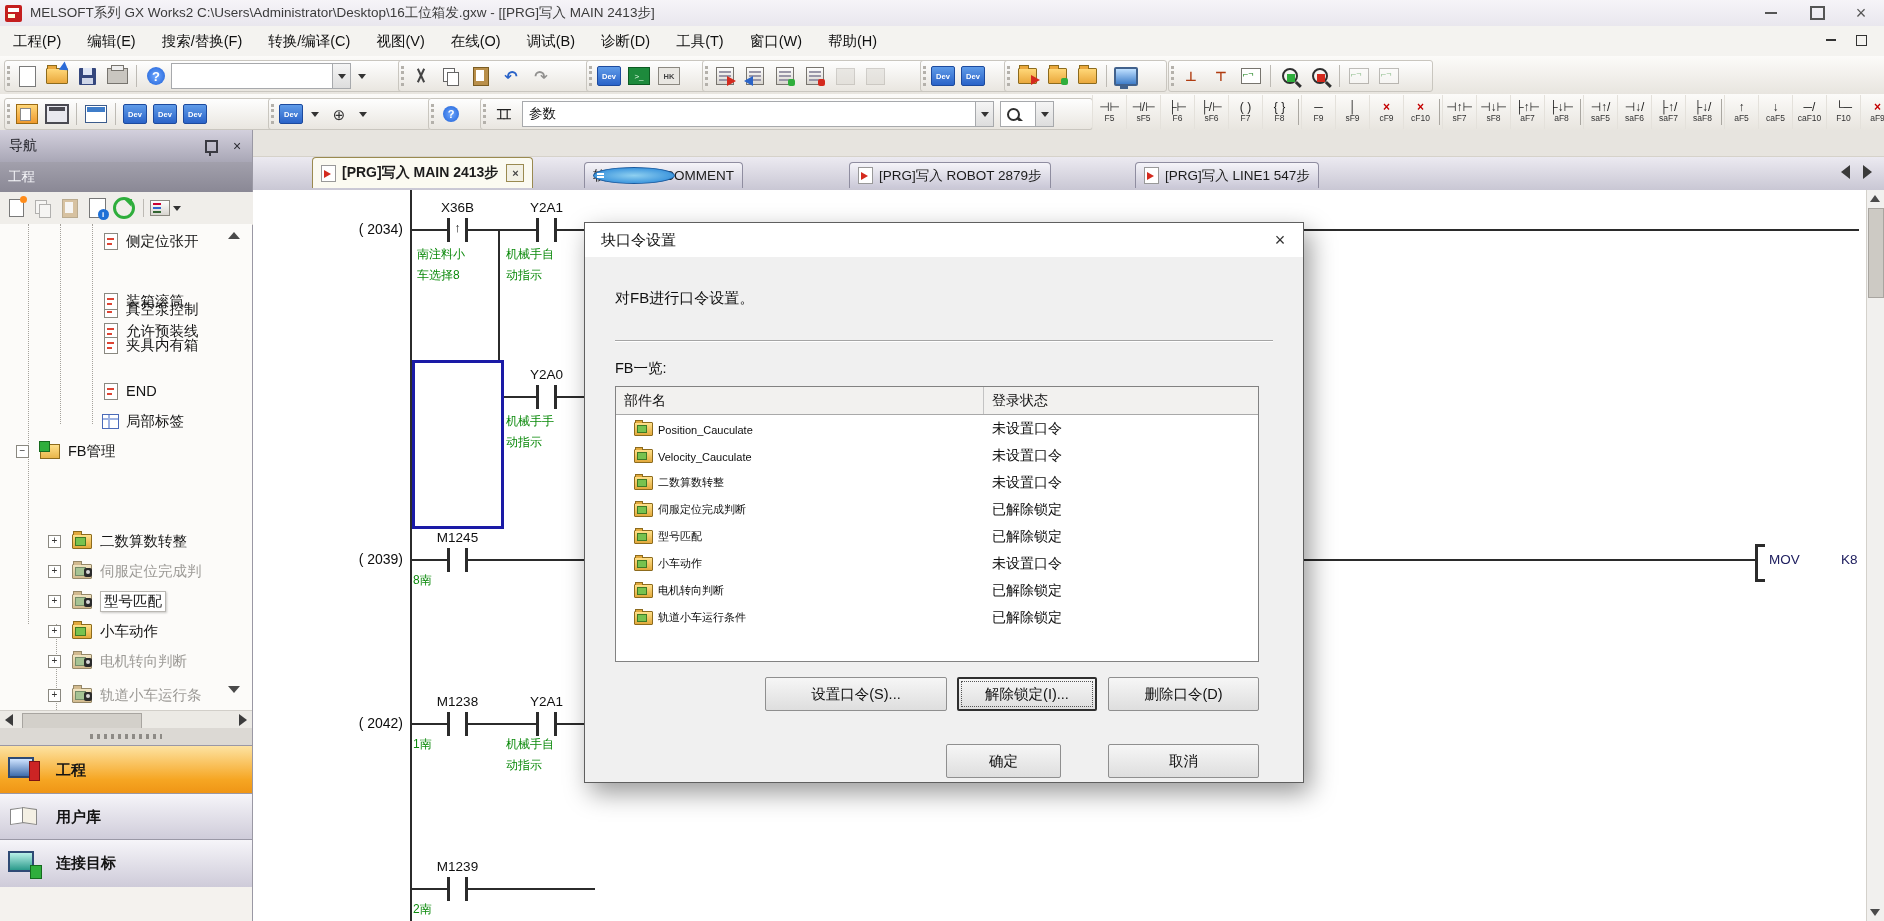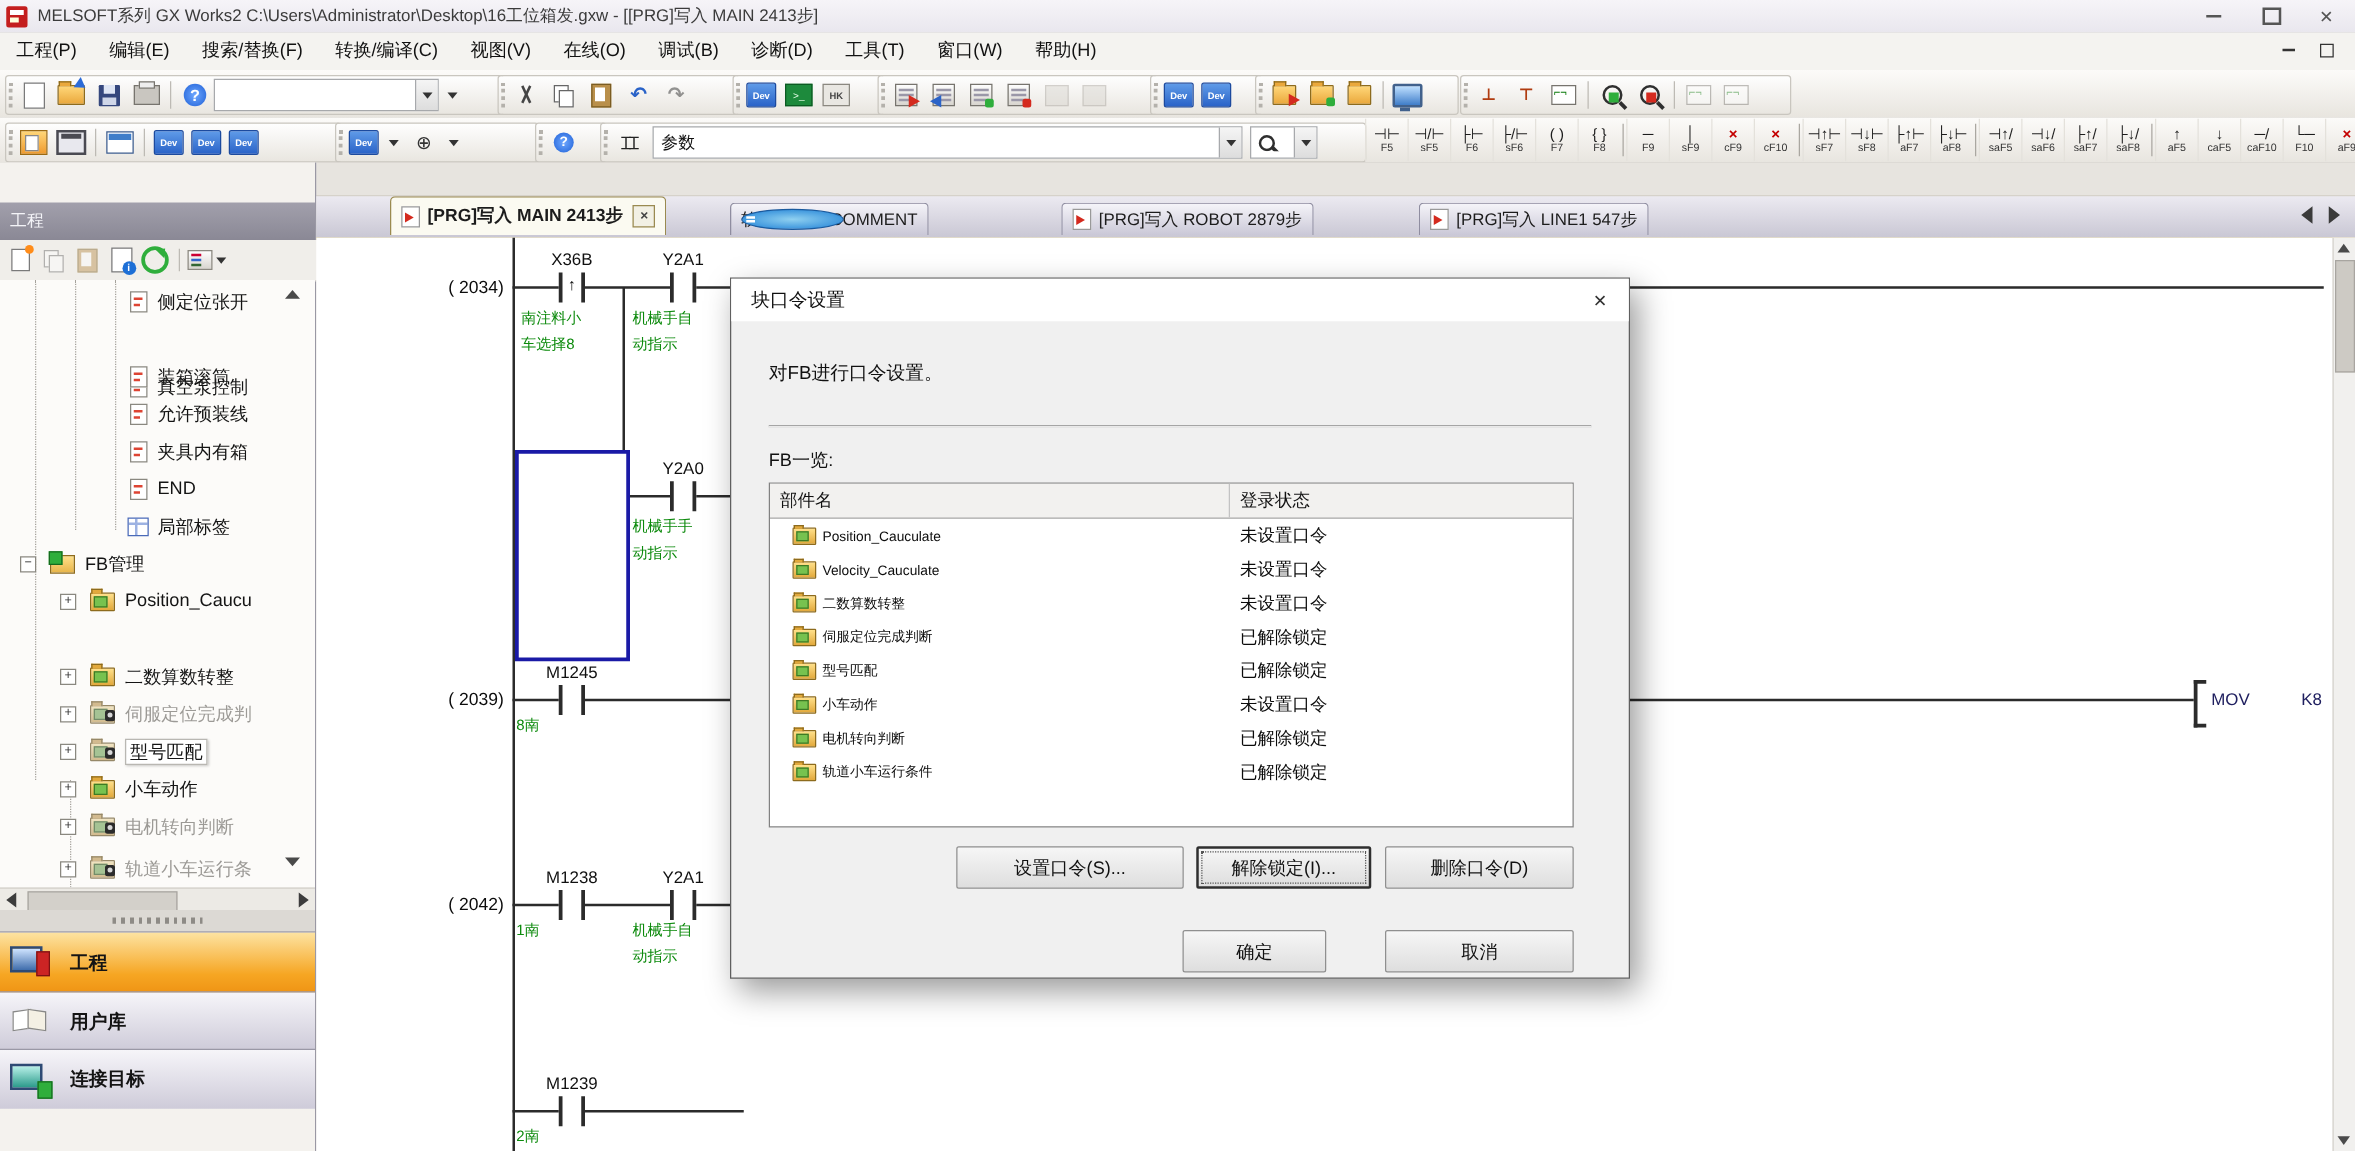--- a/index.html
+++ b/index.html
@@ -561,20 +561,25 @@
       <div class="lc red">
           <span class="g">×</span>
           <span class="k">aF9</span>
         </div>
     </div>
   </div>
 
   <div id="nav-strip"></div>
 
   <div id="nav">
+    <div id="nav-header">
+      <div class="t">导航</div>
+      <div class="pin"></div>
+      <div class="navx"></div>
+    </div>
     <div id="nav-section">
       <span>工程</span>
     </div>
     <div id="nav-tools">
       <div class="nti">
           <div class="i-page" style="width:13px;height:16px;"></div>
           <div class="star"></div>
         </div>
       <div class="nti grayed">
           <div class="i-copy"></div>
@@ -610,41 +615,36 @@
         <span class="lbl" style="margin-left:126px;">真空泵控制</span>
       </div>
       <div class="trow" style="top:62px;">
         <span class="ico-ladder" style="left:104px;"></span>
         <span class="lbl" style="margin-left:126px;">装箱滚筒</span>
       </div>
       <div class="trow" style="top:92px;">
         <span class="ico-ladder" style="left:104px;"></span>
         <span class="lbl" style="margin-left:126px;">允许预装线</span>
       </div>
-      <div class="trow" style="top:122px;align-items:center;">
+      <div class="trow" style="top:106px;align-items:center;">
         <span class="ico-ladder" style="left:104px;"></span>
         <span class="lbl" style="margin-left:126px;">夹具内有箱</span>
       </div>
       <div class="trow" style="top:152px;">
         <span class="ico-ladder" style="left:104px;"></span>
         <span class="lbl" style="margin-left:126px;">END</span>
       </div>
       <div class="trow" style="top:182px;">
         <span class="ico-table" style="left:102px;"></span>
         <span class="lbl" style="margin-left:126px;">局部标签</span>
       </div>
       <div class="trow" style="top:212px;">
         <span class="exp minus" style="left:16px;"></span>
         <span class="ico-fb" style="left:40px;"></span>
         <span class="lbl" style="margin-left:68px;">FB管理</span>
-      </div>
-      <div class="trow" style="top:242px;">
-        <span class="exp plus" style="left:48px;"></span>
-        <span class="fold" style="left:72px;"></span>
-        <span class="lbl" style="margin-left:100px;">Position_Caucu</span>
       </div>
       <div class="trow" style="top:302px;">
         <span class="exp plus" style="left:48px;"></span>
         <span class="fold" style="left:72px;"></span>
         <span class="lbl" style="margin-left:100px;">二数算数转整</span>
       </div>
       <div class="trow locked" style="top:332px;">
         <span class="exp plus" style="left:48px;"></span>
         <span class="fold" style="left:72px;"></span>
         <span class="lockdot" style="left:84px;top:12px;"></span>

